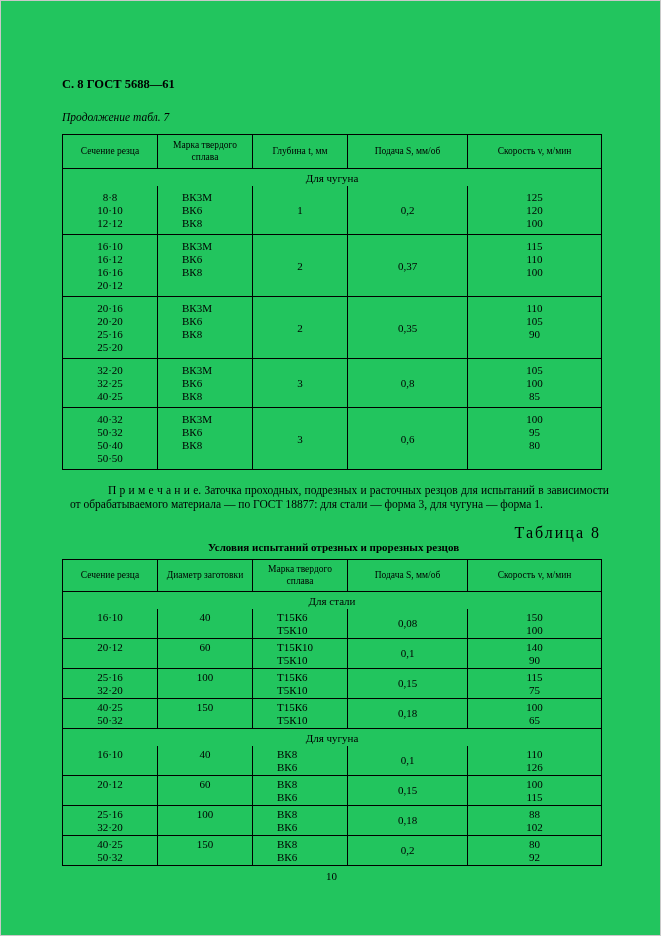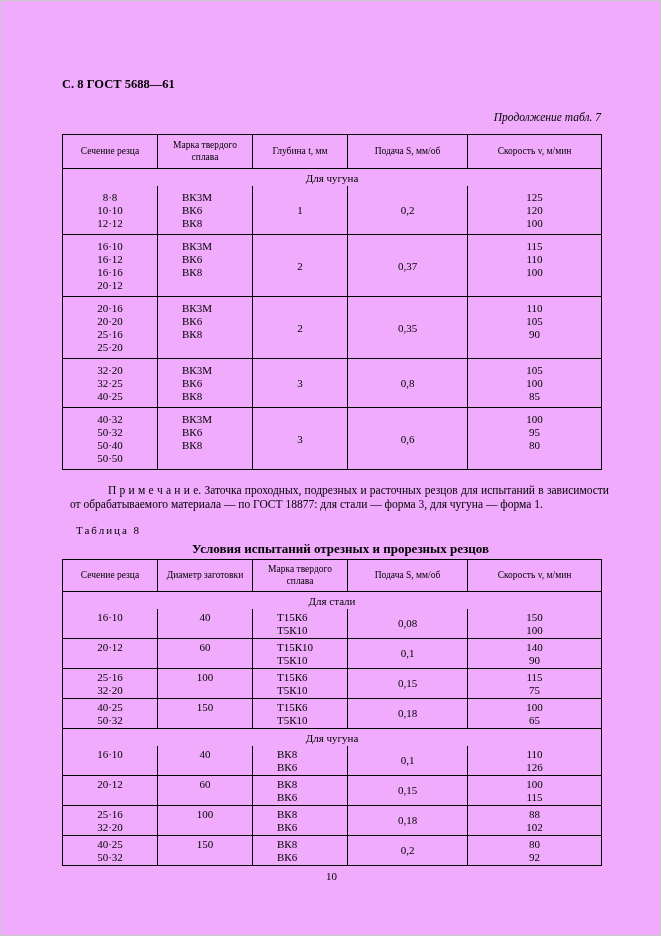--- a/index.html
+++ b/index.html
@@ -1,24 +1,24 @@
 <!DOCTYPE html>
 <html><head>
 <meta charset="utf-8">
 <style>
   * { margin:0; padding:0; box-sizing:border-box; }
   html,body { background:#ffffff; }
   body {
     width:661px; height:936px; position:relative;
     font-family:"Liberation Serif", serif; color:#000;
   }
-  .page { position:absolute; inset:0; border:1px solid #c9c9c9; background:#f0abfc; }
+  .page { position:absolute; inset:0; border:1px solid #c9c9c9; background:#22c55e; }
 
   .doc-header { position:absolute; left:61px; top:76px; font-weight:bold; font-size:12.5px; }
-  .cont-label { position:absolute; left:61px; width:539px; top:110px; text-align:right; font-style:italic; font-size:11.5px; }
+  .cont-label { position:absolute; left:61px; width:539px; top:110px; font-style:italic; font-size:11.5px; }
 
   table.tbl { position:absolute; left:61px; width:539px; border-collapse:collapse; table-layout:fixed; border:1px solid #000; }
   #table7 { top:133px; }
   #table8 { top:558px; }
 
   .tbl th {
     border:1px solid #000; font-weight:normal; font-size:9.5px;
     text-align:center; vertical-align:middle; padding:3px 2px; height:34px; line-height:11.5px;
   }
   #table8 th { height:32px; }
@@ -38,22 +38,22 @@
 
   .c-center { text-align:center;font-family:Liberation Serif, serif; }
   .c-marks { text-align:left; padding-left:24px !important; }
   .c-mid { text-align:center; vertical-align:middle !important; }
 
   .note {
     position:absolute; left:61px; top:482px; width:539px;
     font-size:11.5px; line-height:14px; text-align:justify; text-indent:38px;margin-left:8px;
   }
 
-  .t8-label { position:absolute; left:75px; width:539px; top:523px; font-size:11px; letter-spacing:2px; }
-  .t8-title { position:absolute; left:70px; width:539px; top:540px; text-align:center; font-weight:bold; font-size:13px; }
+  .t8-label { position:absolute; left:61px; width:539px; top:523px; text-align:right; font-size:16px; letter-spacing:2px; }
+  .t8-title { position:absolute; left:63px; width:539px; top:540px; text-align:center; font-weight:bold; font-size:11px; }
 
   .page-number { position:absolute; left:0; top:869px; width:661px; text-align:center; font-size:11px; }
 </style>
 </head>
 <body>
 
 <div class="page">
 
   <div class="doc-header">С. 8 ГОСТ 5688—61</div>
 

